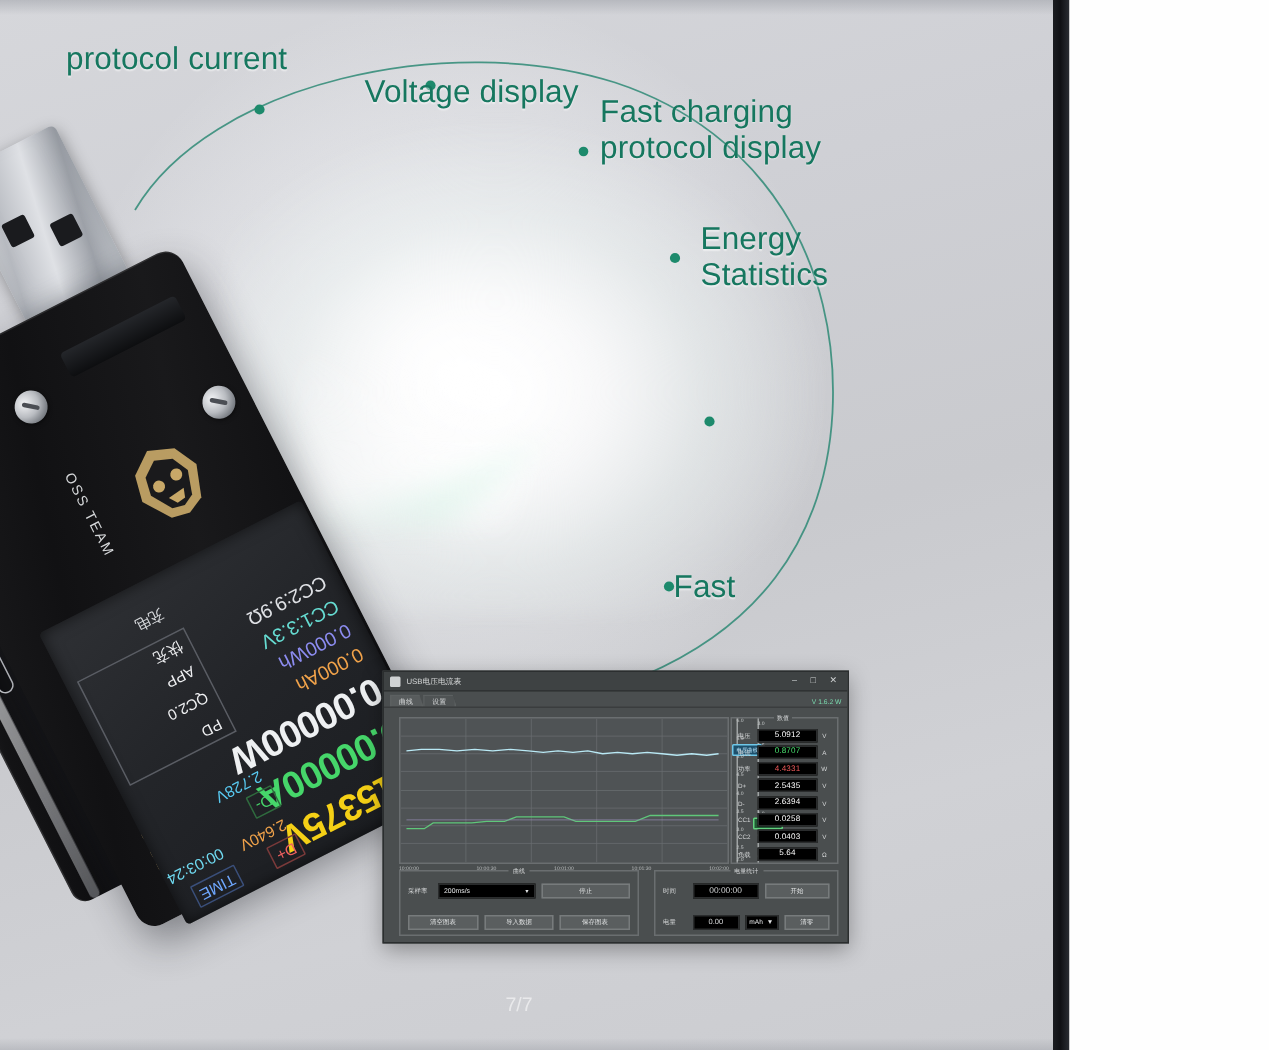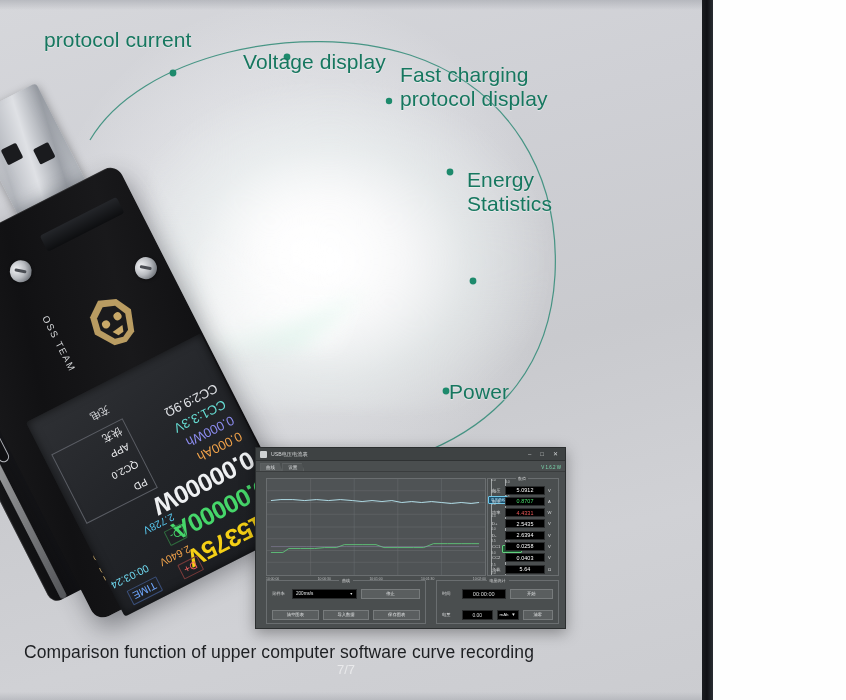--- a/index.html
+++ b/index.html
@@ -75,21 +75,21 @@
     color: #16775f;
     font-size: 21px;
     line-height: 1.12;
     letter-spacing: 0.1px;
     white-space: pre-line;
     text-shadow: 0 1px 1px rgba(255,255,255,0.5);
   }
   #c-current  { left: 44px;  top: 28px; }
   #c-voltage  { left: 243px; top: 18px; margin-top: 32px; }
   #c-fast     { left: 400px; top: 63px; }
-  #c-energy   { left: 467px; top: 148px; margin-top: 20px; }
+  #c-energy   { left: 467px; top: 148px; }
   #c-capacity { left: 478px; top: 251px; }
   #c-power    { left: 449px; top: 380px; }
 
   
   .device-wrap {
     position: absolute;
     left: -46px; top: 140px;
     width: 400px; height: 470px;
     transform: rotate(-27deg);
     transform-origin: 50% 40%;
@@ -422,21 +422,21 @@
         </div>
       </div>
     </div>
 
     <div class="callout" id="c-current">protocol current</div>
     <div class="callout" id="c-voltage">Voltage display</div>
     <div class="callout" id="c-fast">Fast charging
 protocol display</div>
     <div class="callout" id="c-energy">Energy
 Statistics</div>
-    <div class="callout" id="c-power">Power</div>
+    <div class="callout" id="c-power">Fast</div>
 
     <div class="sw-win">
       <div class="sw-title">
         <div class="sw-ico"></div>
         <div class="sw-title-txt">USB电压电流表</div>
         <div class="sw-btns">
           <span>–</span>
           <span>□</span>
           <span>✕</span>
         </div>
@@ -583,20 +583,19 @@
               <span class="car">▼</span>
             </span>
             <span class="pbtn">清零</span>
           </div>
         </div>
       </div>
     </div>
 
     <div class="bottom-shade"></div>
 
-    <div class="cap1">Comparison function of upper computer software curve recording</div>
     <div class="wm">7/7</div>
   </div>
 
   <div class="right-strip"></div>
   <div class="right-white"></div>
 
 </div>
 
 </body></html>

